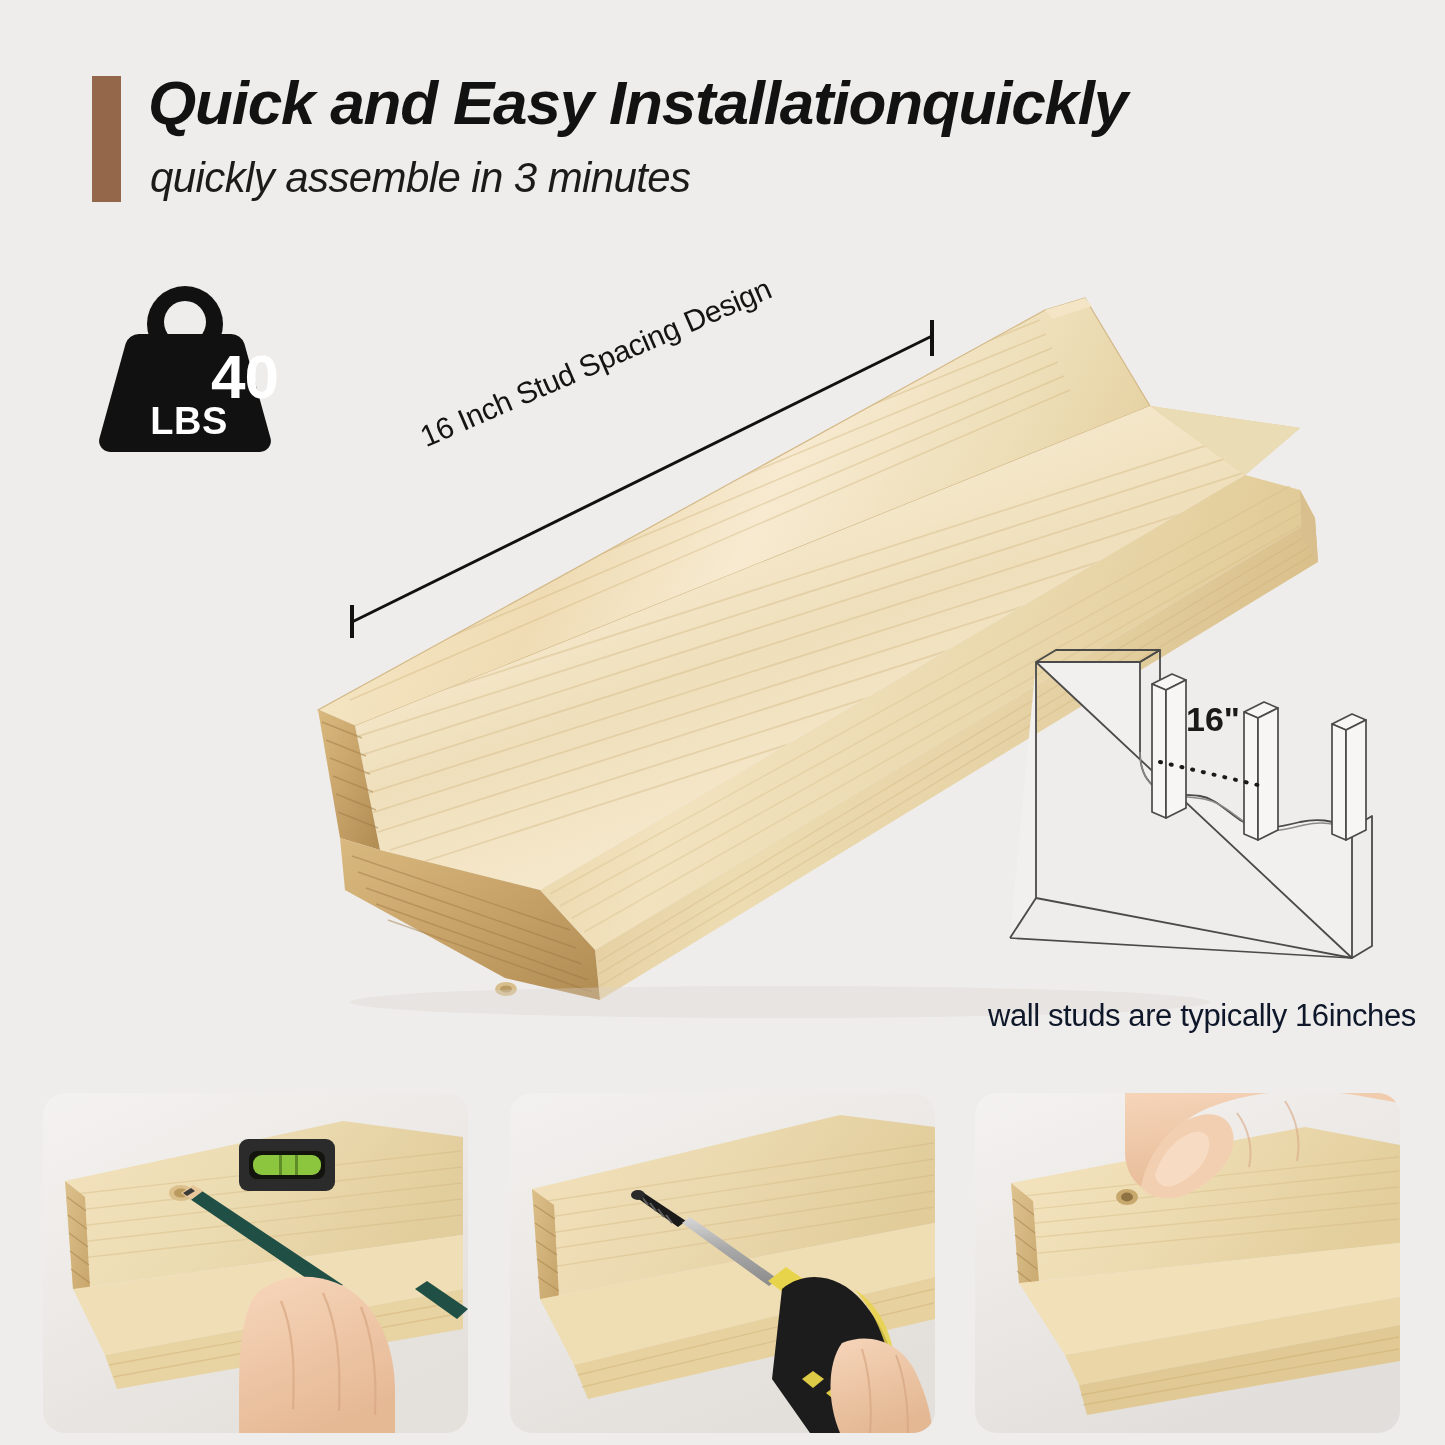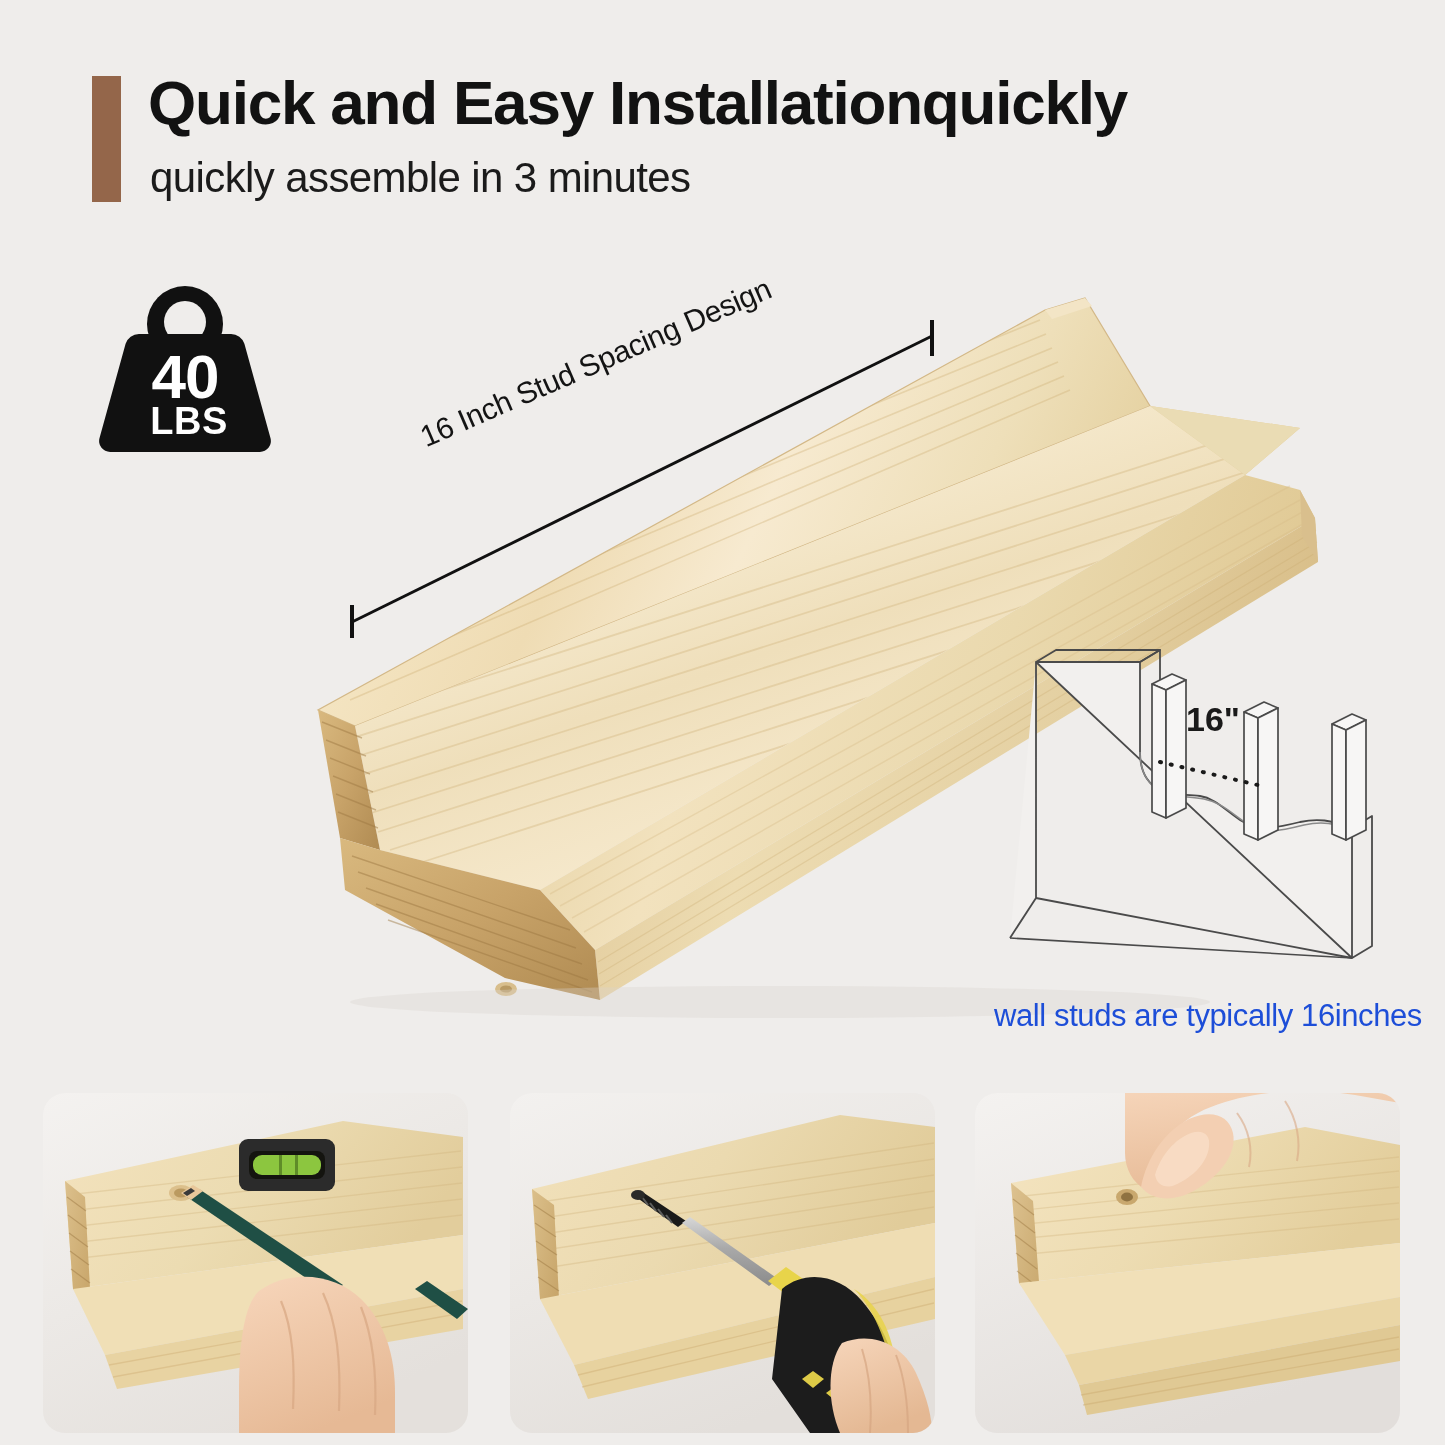--- a/index.html
+++ b/index.html
@@ -17,20 +17,21 @@
     background: #efedeb;
     overflow: hidden;
   }
 
   
   #header {
     position: absolute;
     left: 0; top: 0;
     width: 1445px;
     height: 230px;
+    font-style: italic;
   }
   #accent-bar {
     position: absolute;
     left: 92px; top: 76px;
     width: 29px; height: 126px;
     background: #94664a;
   }
   #title {
     position: absolute;
     left: 148px; top: 72px;
@@ -55,21 +56,21 @@
   
   #weight-badge {
     position: absolute;
     left: 92px; top: 272px;
     width: 186px; height: 186px;
   }
   #weight-badge .wb-num {
     position: absolute;
     left: 0; top: 74px;
     width: 186px;
-    text-align: center;
+    text-align: right;
     font-size: 62px;
     font-weight: bold;
     color: #ffffff;
     letter-spacing: -1px;
     line-height: 1;
   }
   #weight-badge .wb-unit {
     position: absolute;
     left: 4px; top: 130px;
     width: 186px;
@@ -118,23 +119,22 @@
     font-size: 34px;
     font-weight: bold;
     color: #1a1a1a;
     letter-spacing: 0px;
     line-height: 1;
   }
   #stud-caption {
     position: absolute;
     left: 988px; top: 1000px;
     width: 440px;
-    text-align: center;
     font-size: 31px;
-    color: #1d4ed8;
+    color: #0f172a;
     letter-spacing: -0.4px;
     white-space: nowrap;
     line-height: 1;
   }
 
   
   #steps {
     position: absolute;
     left: 0; top: 1093px;
     width: 1445px; height: 345px;

